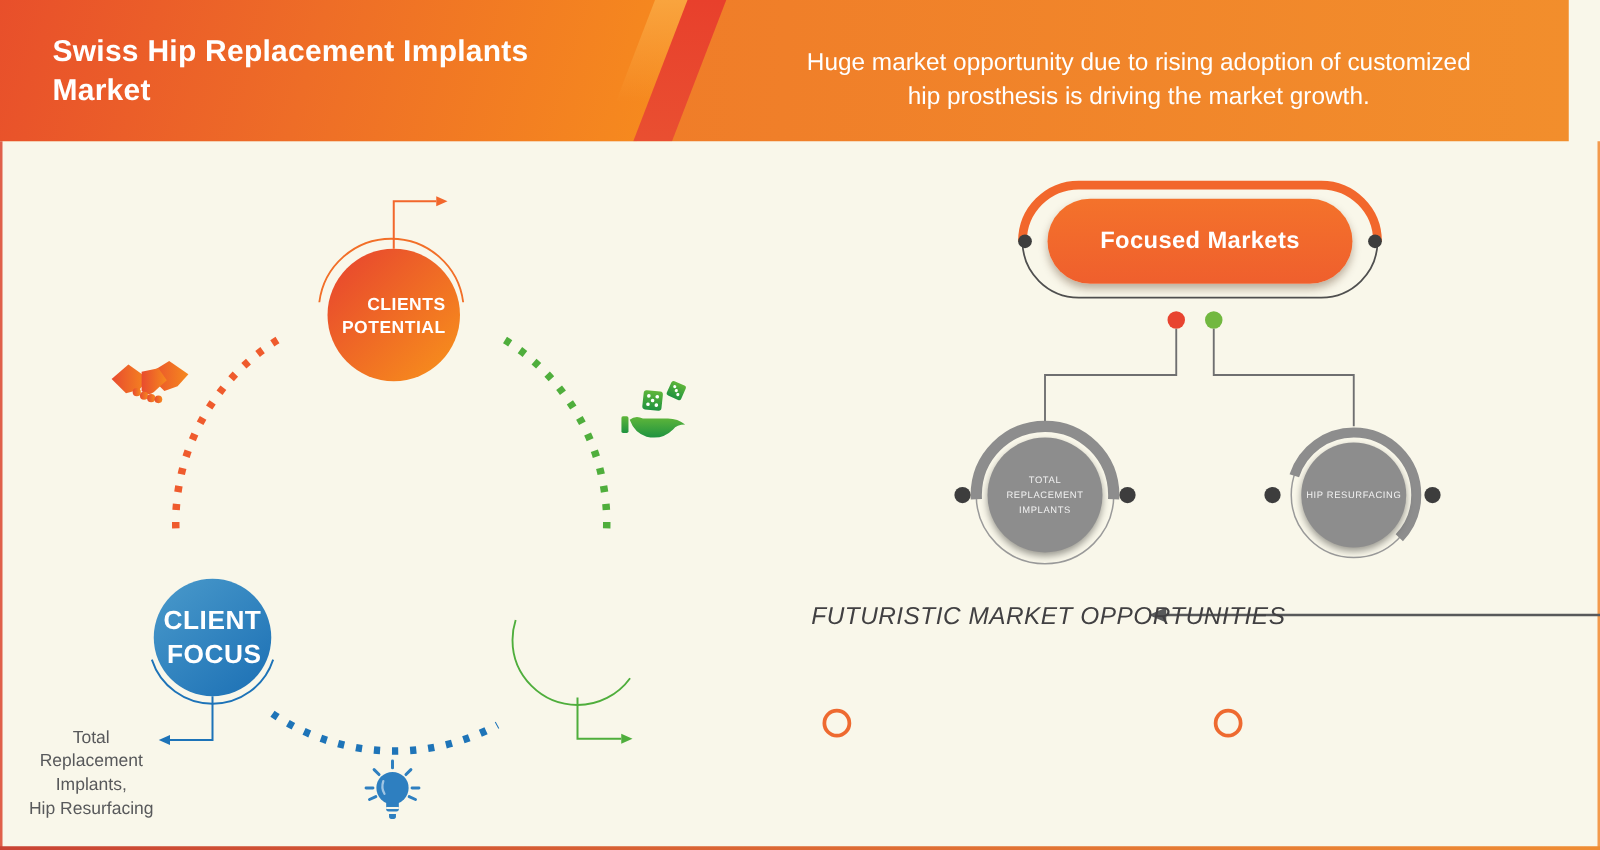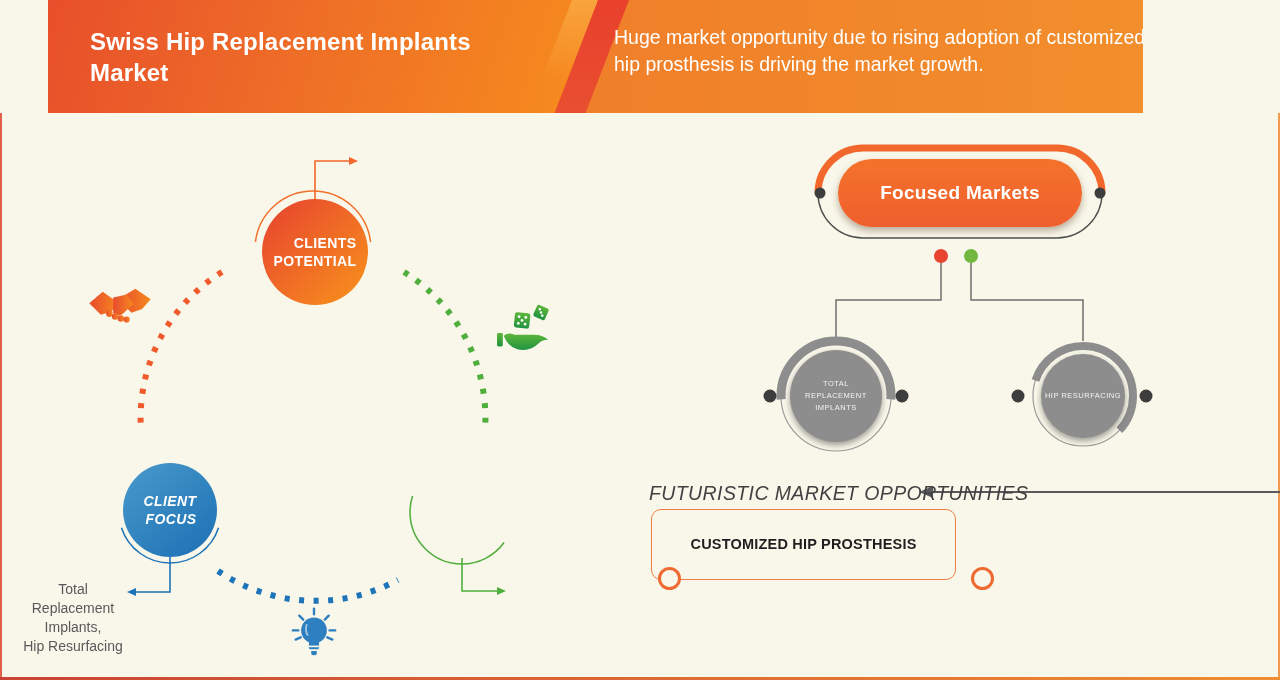--- a/index.html
+++ b/index.html
@@ -3,53 +3,53 @@
 <meta charset="utf-8">
 <style>
   html,body { margin:0; padding:0; background:#e9e7dc; }
   .canvas {
     position:relative; width:1280px; height:680px; overflow:hidden;
     background:#f9f7ea; font-family:"Liberation Sans", sans-serif;
   }
   .preline { white-space:pre-line; }
 
   
-  .hdr { position:absolute; left:0; top:0; width:1095px; height:113px;
-         background:linear-gradient(92deg,#ee7026,#f28e2c); overflow:hidden;margin-left:48px; }
+  .hdr { position:absolute; left:0; top:0; width:1255px; height:113px;
+         background:linear-gradient(92deg,#ee7026,#f28e2c); overflow:hidden; }
   .hdr-left { position:absolute; top:0; bottom:0; left:-80px; width:633px;
               transform:skewX(-21deg); transform-origin:top left;
               background:linear-gradient(85deg,#e6452c,#ee6d27 55%,#f68a1e 100%); }
   .hdr-accent { position:absolute; top:0; bottom:0; left:524px; width:28px;
               transform:skewX(-21deg); transform-origin:top left;
               background:linear-gradient(180deg,#f9a43e 0%, rgba(249,164,62,0) 72%); }
   .hdr-red { position:absolute; top:0; bottom:0; left:550px; width:31px;
               transform:skewX(-21deg); transform-origin:top left;
               background:linear-gradient(180deg,#e8402c,#e94f31); }
   .hdr-title { position:absolute; left:42px; top:26px; width:450px; color:#fff;
                font-size:24px; font-weight:700; line-height:1.3; letter-spacing:.2px; }
-  .hdr-sub { position:absolute; left:566px; top:24px; width:690px; color:#fff;
-             font-size:19.5px; font-weight:400; line-height:1.4; }
+  .hdr-sub { position:absolute; left:566px; top:37px; width:690px; color:#fff;
+             font-size:19.5px; font-weight:400; line-height:1.4;text-align:center; }
 
   
   .frame-left  { position:absolute; left:0; top:113px; bottom:0; width:2px; background:#e0604a; }
   .frame-right { position:absolute; right:0; top:113px; bottom:0; width:2px; background:#f39a4d; }
   .frame-bottom{ position:absolute; left:0; right:0; bottom:0; height:3px;
                  background:linear-gradient(90deg,#c94434,#ef8d33); }
 
   
   .overlay { position:absolute; left:0; top:0; width:1280px; height:680px; }
 
   
   .big-circle { position:absolute; border-radius:50%; display:flex; align-items:center;
                 justify-content:center; text-align:right; color:#fff; font-weight:600;
                 letter-spacing:.4px; line-height:1.3; }
   .c-potential { left:262px; top:199px; width:106px; height:106px; font-size:14px;
                  background:linear-gradient(135deg,#e8482e 8%,#f68a1d 88%); }
-  .c-focus { left:123px; top:463px; width:94px; height:94px; font-size:14px;
-             background:linear-gradient(140deg,#4a9acb,#1b6fb4);font-style:italic; }
+  .c-focus { left:123px; top:463px; width:94px; height:94px; font-size:21px;
+             background:linear-gradient(140deg,#4a9acb,#1b6fb4); }
   .c-hotbets { left:414px; top:462px; width:96px; height:96px; font-size:16.5px;
                background:linear-gradient(140deg,#80c647 5%,#2b9b3f 90%); }
 
   .ann { position:absolute; color:#58595b; font-size:14px; line-height:1.36; }
   .ann-ceramic { left:362px; top:151px; width:290px; }
   .ann-focus { left:10px; top:580px; width:126px; text-align:center; }
   .ann-hotbets { left:506px; top:583px; width:210px; }
 
   .icon { position:absolute; }
 
@@ -208,17 +208,16 @@
     <path d="M22,48.5 h6 v2.5 q0,2 -3,2 t-3,-2 Z" fill="#2e7fc0"></path>
   </svg>
 
   <div class="fm-pill">Focused Markets</div>
   <div class="gcircle g1 preline">TOTAL
 REPLACEMENT
 IMPLANTS</div>
   <div class="gcircle g2 preline">HIP RESURFACING</div>
 
   <div class="opp-heading">FUTURISTIC MARKET OPPORTUNITIES</div>
-  <div class="opp-box opp-box1 preline">CUSTOMIZED HIP PROSTHESIS</div>
   <div class="opp-ring ring1"></div>
   <div class="opp-ring ring2"></div>
 
 </div>
 
 </body></html>

